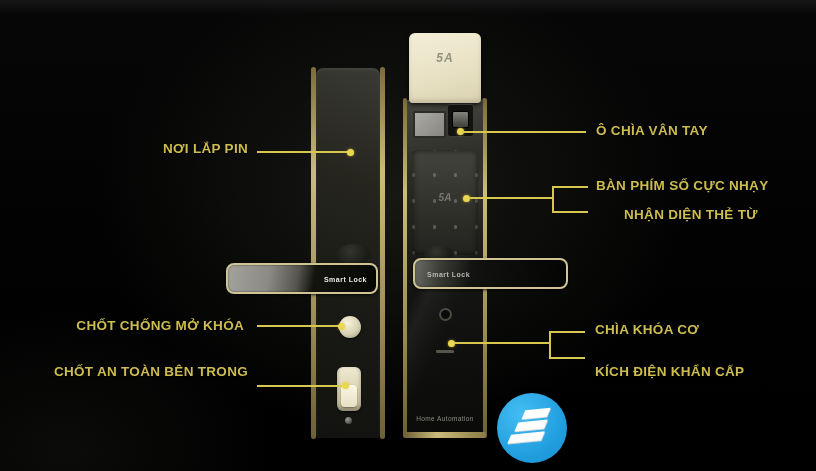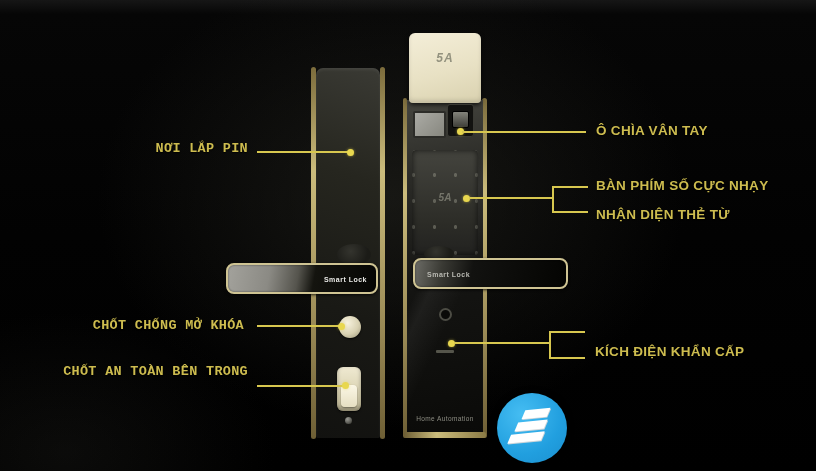--- a/index.html
+++ b/index.html
@@ -11,21 +11,21 @@
       linear-gradient(#161616 0%, #060606 3%, #020202 50%, #000 100%);
     font-family:"Liberation Sans", sans-serif;
   }
   .abs{position:absolute;}
 
   
   .callout{
     position:absolute;color:#cdbc4f;font-weight:bold;font-size:13.5px;
     letter-spacing:.3px;white-space:nowrap;text-shadow:0 1px 1px rgba(0,0,0,.8);
   }
-  .callout.right-align{text-align:right;font-family:Liberation Mono, monospace;}
+  .callout.right-align{text-align:right;}
 
   
   .lead{position:absolute;height:2px;background:#d7c74f;}
   .lead-v{position:absolute;width:2px;background:#d7c74f;}
   .lead-dot{position:absolute;width:7px;height:7px;border-radius:50%;background:#e8d74f;box-shadow:0 0 3px rgba(230,215,80,.6);}
 
   
   .trim{position:absolute;width:5px;border-radius:3px;
     background:linear-gradient(to bottom,#7c6c3c,#cbbc7c 28%,#a0905a 65%,#6e5f35 100%);}
   .lock-body-left{
@@ -197,28 +197,29 @@
   <div class="lead-dot" style="left:457px;top:128px;"></div>
   <div class="lead" style="left:462px;top:131px;width:124px;"></div>
   <div class="callout" style="left:596px;top:123px;">Ô CHÌA VÂN TAY</div>
 
   <div class="lead-dot" style="left:463px;top:195px;"></div>
   <div class="lead" style="left:469px;top:197px;width:85px;"></div>
   <div class="lead-v" style="left:552px;top:187px;height:26px;"></div>
   <div class="lead" style="left:552px;top:186px;width:36px;"></div>
   <div class="lead" style="left:552px;top:211px;width:36px;"></div>
   <div class="callout" style="left:596px;top:178px;">BÀN PHÍM SỐ CỰC NHẠY</div>
-  <div class="callout" style="left:596px;top:207px;">NHẬN DIỆN THẺ TỪ</div>
+  <div class="callout" style="left:624px;top:207px;">NHẬN DIỆN THẺ TỪ</div>
 
   <div class="lead-dot" style="left:448px;top:340px;"></div>
   <div class="lead" style="left:454px;top:342px;width:97px;"></div>
   <div class="lead-v" style="left:549px;top:332px;height:27px;"></div>
   <div class="lead" style="left:549px;top:331px;width:36px;"></div>
   <div class="lead" style="left:549px;top:357px;width:36px;"></div>
-  <div class="callout" style="left:595px;top:344px;">KÍCH ĐIỆN KHẨN CẤP</div>
+  <div class="callout" style="left:595px;top:322px;">CHÌA KHÓA CƠ</div>
+  <div class="callout" style="left:595px;top:364px;">KÍCH ĐIỆN KHẨN CẤP</div>
 
   <div class="wm-circle">
     <div class="wm-step" style="left:27px;top:16px;width:24px;height:9px;"></div>
     <div class="wm-step" style="left:20px;top:28px;width:28px;height:9px;"></div>
     <div class="wm-step" style="left:13px;top:40px;width:32px;height:9px;"></div>
   </div>
 
 </div>
 
 </body></html>

